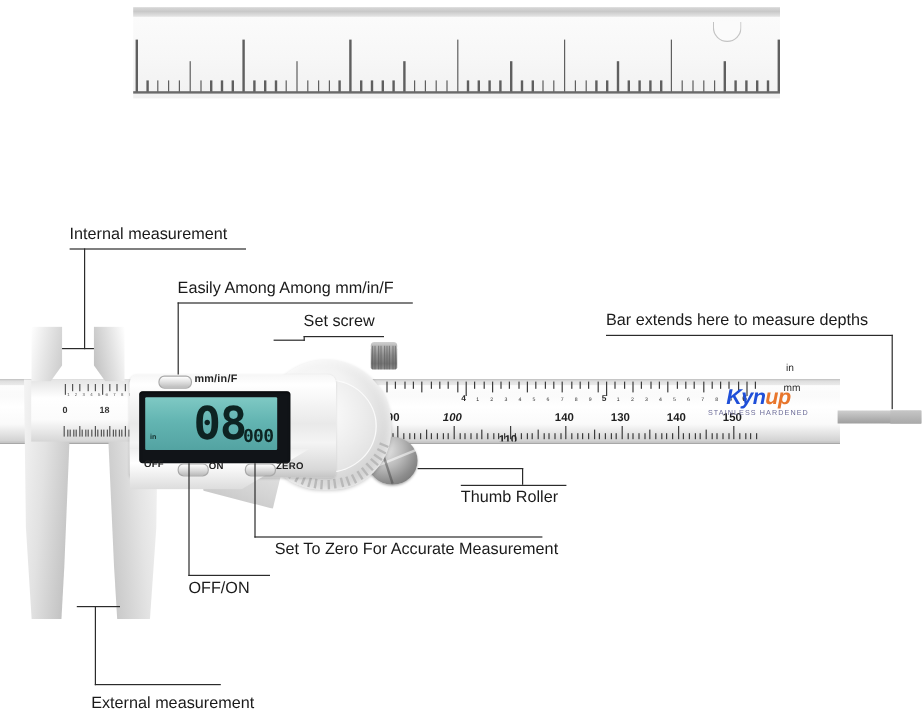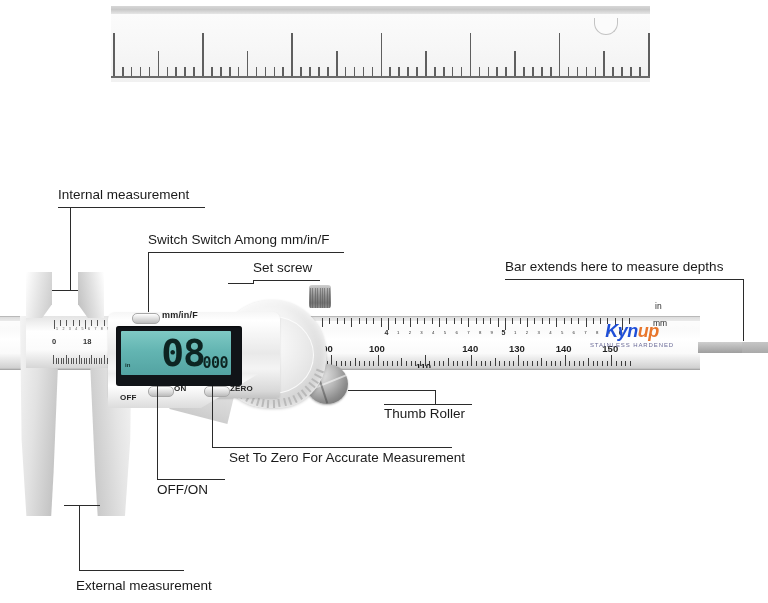--- a/index.html
+++ b/index.html
@@ -187,21 +187,21 @@
   
   .btn-slide{
     position:absolute;height:9px;border-radius:5px;
     background:linear-gradient(180deg,#ffffff,#d8d8d8 60%,#bcbcbc);
     border:1px solid #a9a9a9;
   }
   .btn-txt{position:absolute;font-size:8px;font-weight:bold;color:#222;letter-spacing:.2px;}
   #btn-unit{left:24px;top:15px;width:26px;}
   #txt-unit{left:54px;top:12px;font-size:9px;}
   #btn-onoff{left:40px;top:88px;width:24px;}
-  #txt-off{left:12px;top:95px;}
+  #txt-off{left:12px;top:84px;}
   #txt-on{left:66px;top:86px;}
   #btn-zero{left:96px;top:88px;width:24px;}
   #txt-zero{left:122px;top:86px;}
 
   
   #screw{
     position:absolute;left:201px;top:-10px;width:22px;height:20px;
     background:linear-gradient(180deg,#b7b7b7,#8e8e8e 40%,#767676 75%,#909090);
     border-radius:3px 3px 2px 2px;
   }
@@ -303,21 +303,21 @@
       <i style="left: 537px; height: 44px;"></i>
     </div>
   <div id="ruler-base"></div>
   <div id="ruler-hole"></div>
 
   <div class="ann" style="left:58px;top:187px;">Internal measurement</div>
   <div class="lead-h" style="left:58px;top:207px;width:147px;"></div>
   <div class="lead-v" style="left:70px;top:207px;height:84px;"></div>
   <div class="lead-h" style="left:48px;top:290px;width:36px;"></div>
 
-  <div class="ann" style="left:148px;top:232px;">Switch Switch Among mm/in/F</div>
+  <div class="ann" style="left:148px;top:232px;">Easily Among Among mm/in/F</div>
   <div class="lead-h" style="left:148px;top:252px;width:196px;"></div>
   <div class="lead-v" style="left:148px;top:252px;height:63px;"></div>
 
   <div class="ann" style="left:253px;top:260px;">Set screw</div>
   <div class="lead-h" style="left:253px;top:280px;width:67px;"></div>
   <div class="lead-v" style="left:253px;top:280px;height:4px;"></div>
   <div class="lead-h" style="left:228px;top:283px;width:26px;"></div>
 
   <div class="ann" style="left:505px;top:259px;">Bar extends here to measure depths</div>
   <div class="lead-h" style="left:505px;top:279px;width:239px;"></div>
@@ -393,21 +393,21 @@
         <div class="tick tick-mm" style="left: 274.67px; height: 5px;"></div>
         <div class="tick tick-mm" style="left: 279.33px; height: 5px;"></div>
         <div class="tick tick-mm" style="left: 284px; height: 5px;"></div>
         <div class="tick tick-mm" style="left: 288.67px; height: 5px;"></div>
         <div class="tick tick-mm" style="left: 293.33px; height: 11px;"></div>
         <div class="tick tick-mm" style="left: 298px; height: 5px;"></div>
         <div class="tick tick-mm" style="left: 302.67px; height: 5px;"></div>
         <div class="tick tick-mm" style="left: 307.33px; height: 5px;"></div>
         <div class="tick tick-mm" style="left: 312px; height: 5px;"></div>
         <div class="num-mm" style="left: 4.33333px; top: 27px;">90</div>
-        <div class="num-mm" style="left: 51px; top: 27px;">100</div>
+        <div class="num-mm" style="left: 51px; top: 27px; font-style: italic;">100</div>
         <div class="num-mm" style="left: 97.6667px; top: 45px;">110</div>
         <div class="num-mm" style="left: 144.333px; top: 27px;">140</div>
         <div class="num-mm" style="left: 191px; top: 27px;">130</div>
         <div class="num-mm" style="left: 237.667px; top: 27px;">140</div>
         <div class="num-mm" style="left: 284.333px; top: 27px;">150</div>
         <div class="tick tick-in" style="left: 4px; height: 9px;"></div>
         <div class="tick tick-in" style="left: 11.32px; height: 6px;"></div>
         <div class="tick tick-in" style="left: 18.64px; height: 6px;"></div>
         <div class="tick tick-in" style="left: 25.96px; height: 6px;"></div>
         <div class="tick tick-in" style="left: 33.28px; height: 9px;"></div>

